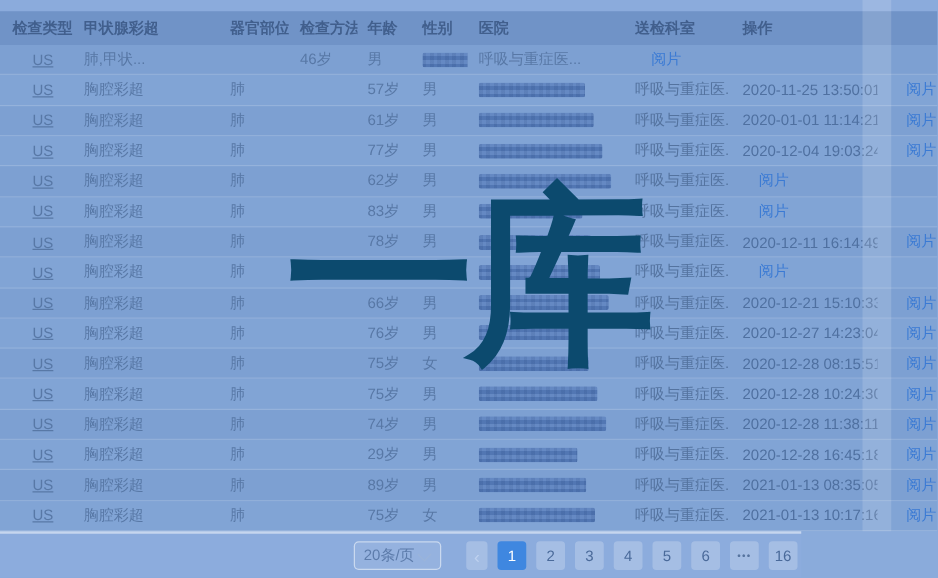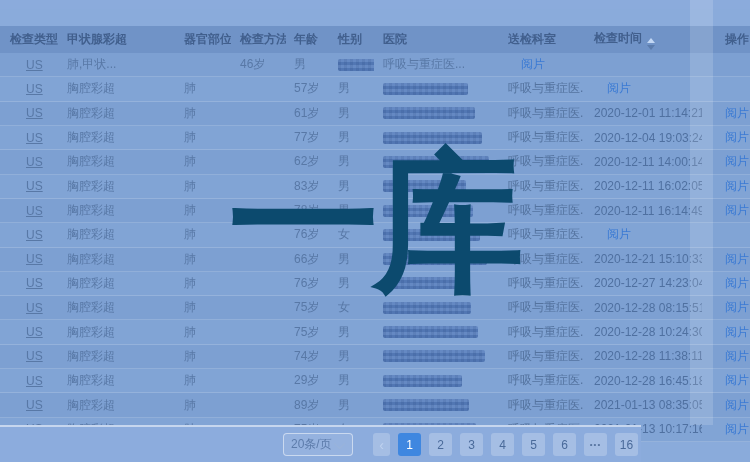--- a/index.html
+++ b/index.html
@@ -6,21 +6,21 @@
   body{
     width:750px;height:462px;position:relative;overflow:hidden;
     background:#8aabdb;
     font-family:"Liberation Sans","DejaVu Sans",sans-serif;
     font-size:12px;
     -webkit-font-smoothing:antialiased;
   }
   .top-strip{height:9px;background:#8babdc;}
   
   .grid{display:grid;grid-template-columns:58px 117px 56px 55px 44px 44px 124px 86px 118px 48px;align-items:center;}
-  .thead{height:27px;background:#7093c7;color:#415f8d;font-weight:bold;margin-top:17px;}
+  .thead{height:27px;background:#7093c7;color:#415f8d;font-weight:bold;}
   .hcell{padding-left:9px;white-space:nowrap;overflow:hidden;}
   .hcell:nth-child(1){padding-left:10px;}
   .hcell:nth-child(5),.hcell:nth-child(6){padding-left:8px;}
   .hcell:nth-child(8),.hcell:nth-child(9){padding-left:10px;}
   .hcell:nth-child(10){padding-left:23px;}
   .tbody{height:389px;}
   .trow{height:24.3125px;box-sizing:border-box;border-bottom:1px solid rgba(255,255,255,0.16);color:#5878a6;}
   .trow.even{background:#7da0d2;}
   .trow.odd{background:#81a4d5;}
   .cell{padding-left:9px;white-space:nowrap;overflow:hidden;}
@@ -78,26 +78,20 @@
 
 <div class="thead grid">
   <div class="hcell">检查类型</div>
   <div class="hcell">甲状腺彩超</div>
   <div class="hcell">器官部位</div>
   <div class="hcell">检查方法</div>
   <div class="hcell">年龄</div>
   <div class="hcell">性别</div>
   <div class="hcell">医院</div>
   <div class="hcell">送检科室</div>
-  <div class="hcell">
-    <span>检查时间</span><span class="caret-wrap">
-        <span class="caret-up"></span>
-        <span class="caret-down"></span>
-      </span>
-  </div>
   <div class="hcell">操作</div>
 </div>
 
 <div class="tbody">
   <div class="trow grid even">
     <div class="cell">US</div>
     <div class="cell">肺,甲状...</div>
     <div class="cell"></div>
     <div class="cell">46岁</div>
     <div class="cell">男</div>
@@ -112,35 +106,36 @@
     <div class="cell">US</div>
     <div class="cell">胸腔彩超</div>
     <div class="cell">肺</div>
     <div class="cell"></div>
     <div class="cell">57岁</div>
     <div class="cell">男</div>
     <div class="cell">
         <div class="blur" style="width: 85px;"></div>
       </div>
     <div class="cell">呼吸与重症医...</div>
+    <div class="cell">2020-11-25 13:50:01</div>
     <div class="cell action"><span class="link">阅片</span></div>
   </div>
 
   <div class="trow grid even">
     <div class="cell">US</div>
     <div class="cell">胸腔彩超</div>
     <div class="cell">肺</div>
     <div class="cell"></div>
     <div class="cell">61岁</div>
     <div class="cell">男</div>
     <div class="cell">
         <div class="blur" style="width: 92px;"></div>
       </div>
     <div class="cell">呼吸与重症医...</div>
-    <div class="cell">2020-12-01 11:14:21</div>
+    <div class="cell">2020-01-01 11:14:21</div>
     <div class="cell action"><span class="link">阅片</span></div>
   </div>
 
   <div class="trow grid odd">
     <div class="cell">US</div>
     <div class="cell">胸腔彩超</div>
     <div class="cell">肺</div>
     <div class="cell"></div>
     <div class="cell">77岁</div>
     <div class="cell">男</div>
@@ -156,36 +151,34 @@
     <div class="cell">US</div>
     <div class="cell">胸腔彩超</div>
     <div class="cell">肺</div>
     <div class="cell"></div>
     <div class="cell">62岁</div>
     <div class="cell">男</div>
     <div class="cell">
         <div class="blur" style="width: 106px;"></div>
       </div>
     <div class="cell">呼吸与重症医...</div>
-    <div class="cell">2020-12-11 14:00:14</div>
     <div class="cell action"><span class="link">阅片</span></div>
   </div>
 
   <div class="trow grid odd">
     <div class="cell">US</div>
     <div class="cell">胸腔彩超</div>
     <div class="cell">肺</div>
     <div class="cell"></div>
     <div class="cell">83岁</div>
     <div class="cell">男</div>
     <div class="cell">
         <div class="blur" style="width: 83px;"></div>
       </div>
     <div class="cell">呼吸与重症医...</div>
-    <div class="cell">2020-12-11 16:02:05</div>
     <div class="cell action"><span class="link">阅片</span></div>
   </div>
 
   <div class="trow grid even">
     <div class="cell">US</div>
     <div class="cell">胸腔彩超</div>
     <div class="cell">肺</div>
     <div class="cell"></div>
     <div class="cell">78岁</div>
     <div class="cell">男</div>

